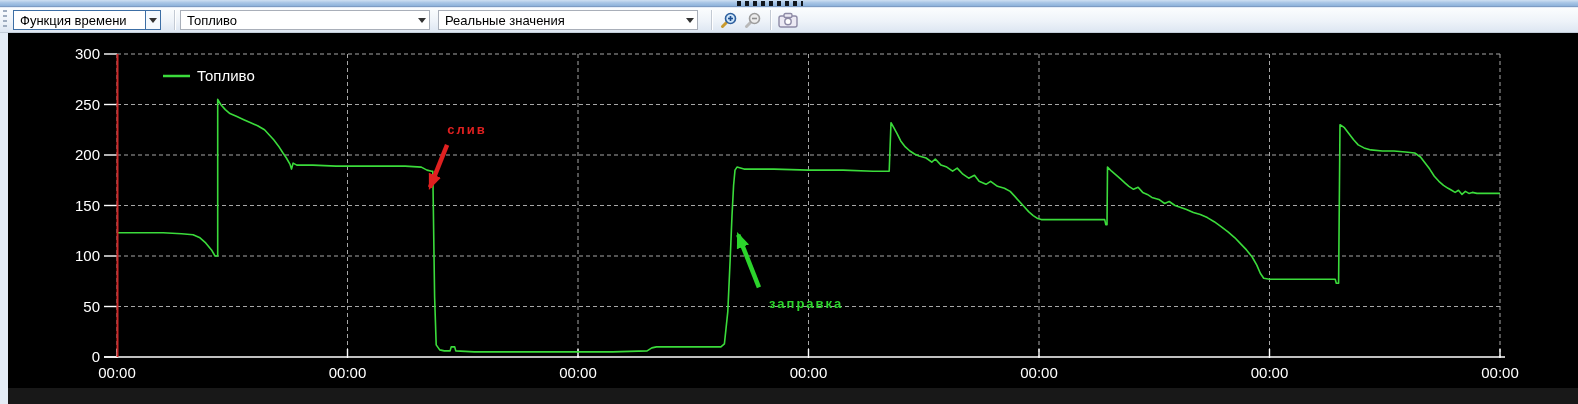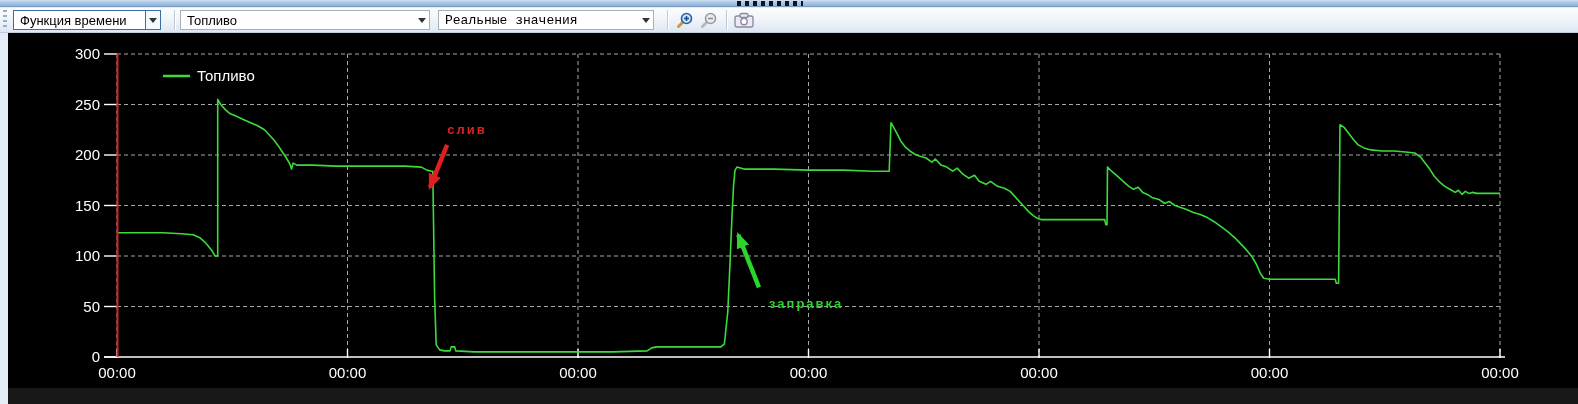--- a/index.html
+++ b/index.html
@@ -23,21 +23,21 @@
   .combo { height:20px; background:#fff; display:flex; align-items:center;
     border:1px solid #a9afb9; margin-right:8px; position:relative; cursor:default; }
   .combo.focused { border:1px solid #3c6ea5; }
   .combo-text { flex:1; font-size:13px; color:#000; padding:0 6px; white-space:nowrap;
     overflow:hidden; }
   .combo-arrow { width:15px; height:100%; display:flex; align-items:center;
     justify-content:center; }
   .combo.focused .combo-arrow { border-left:1px solid #3c6ea5; background:#f4f9fe; }
   .tri-down { width:0; height:0; border-left:4px solid transparent;
     border-right:4px solid transparent; border-top:5px solid #333; }
-  .combo-w1 { width:148px; } .combo-w2 { width:250px; } .combo-w3 { width:216px;font-family:Liberation Mono, monospace; }
+  .combo-w1 { width:148px; } .combo-w2 { width:250px; } .combo-w3 { width:260px; }
   .tb-sep { width:1px; height:20px; background:#c3cad4; margin:0 5px;
     box-shadow:1px 0 0 #ffffff; }
   .tb-btn { width:24px; height:22px; display:flex; align-items:center; justify-content:center;
     border:1px solid transparent; background:transparent; padding:0; cursor:pointer; }
   .tb-btn svg { display:block; }
 
   
   .chart-area { position:absolute; left:8px; top:33px; width:1570px; height:371px;
     background:#000; }
   .chart-bottom-strip { position:absolute; left:8px; top:388px; width:1570px; height:16px;

